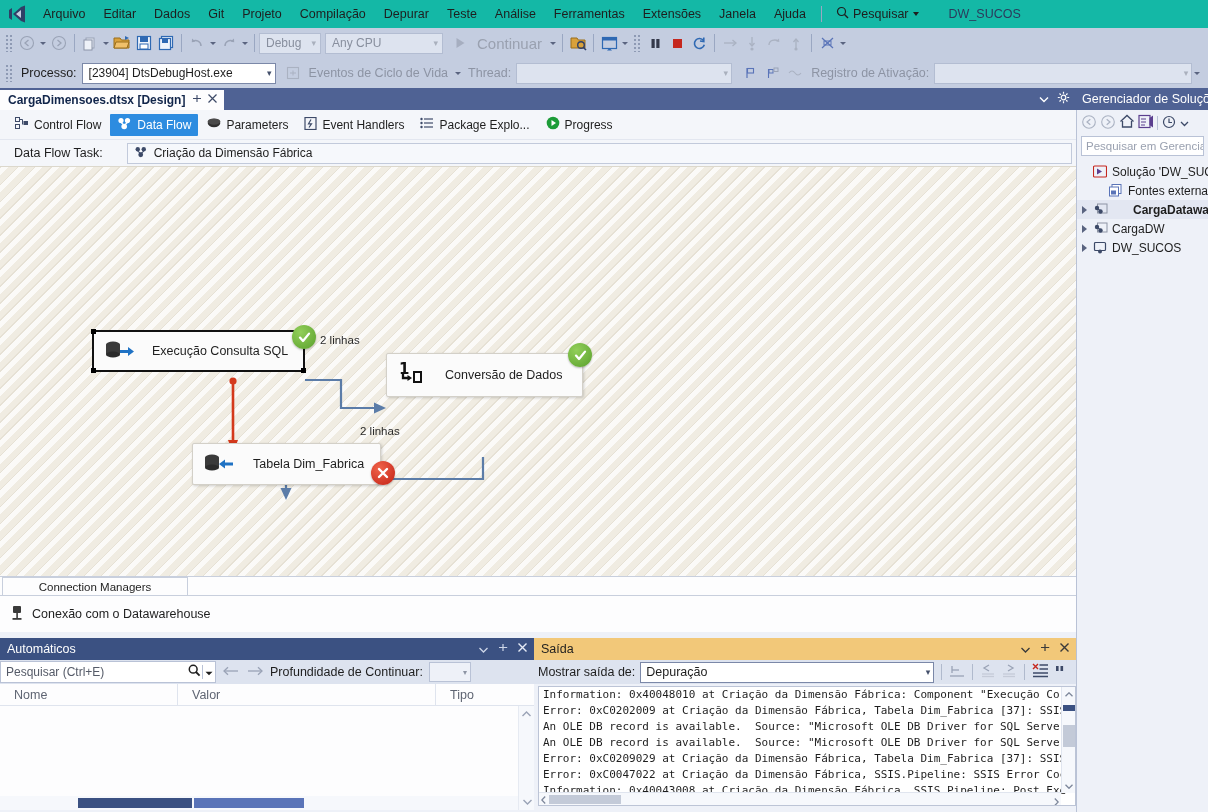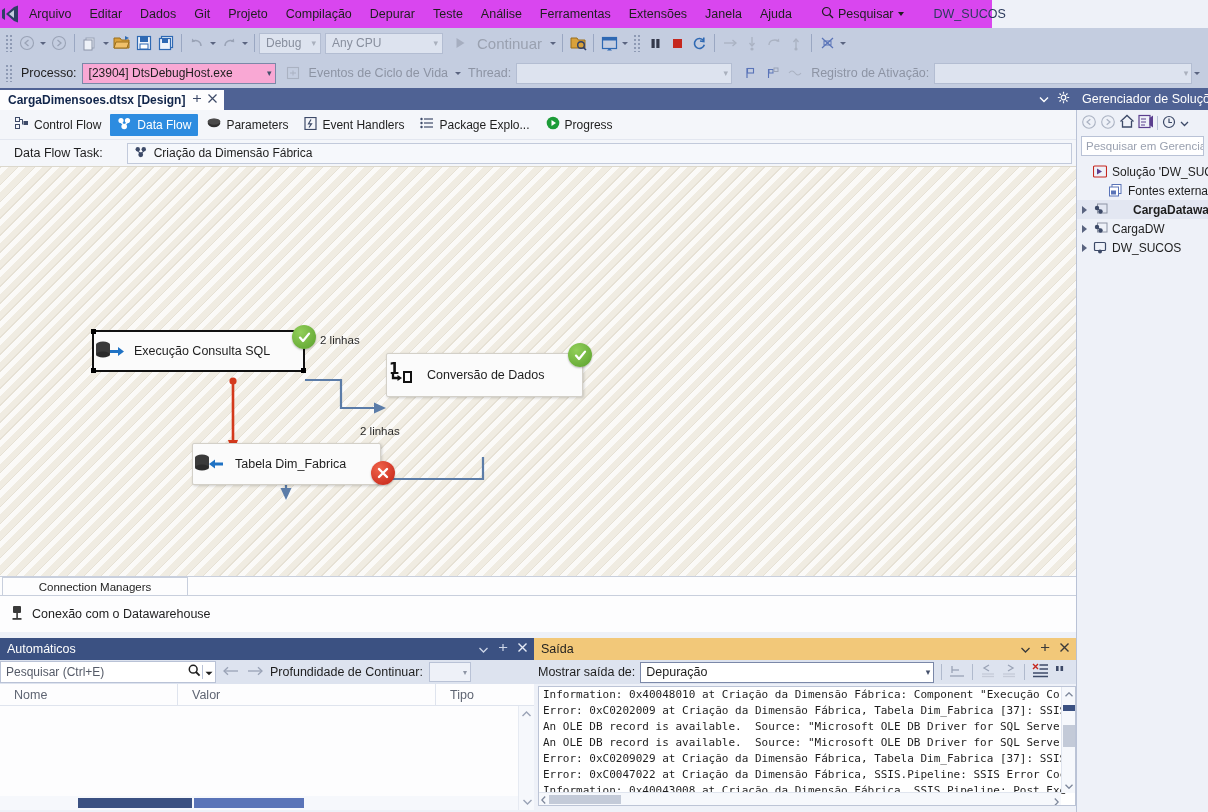--- a/index.html
+++ b/index.html
@@ -9,22 +9,22 @@
     overflow: hidden;
     font-family: "Liberation Sans", sans-serif;
     font-size: 12px;
     color: #1e1e1e;
     background: #eef1f8;
   }
   #app { position: relative; width: 1208px; height: 812px; }
 
   
   .menubar {
-    position: absolute; left: 0; top: 0; width: 992px; height: 28px;
-    background: #d946ef;
+    position: absolute; left: 0; top: 0; width: 1208px; height: 28px;
+    background: #14b8a6;
     display: flex; align-items: center;
   }
   .vs-logo { width: 34px; height: 28px; display: flex; align-items: center; justify-content: center; }
   .menu-item {
     padding: 4px 9px; font-size: 12.5px; color: #1e1e1e; white-space: nowrap;
     line-height: 16px;
   }
   .menu-sep { width: 1px; height: 16px; background: #9aa7c2; margin: 0 6px; }
   .search-wrap { display: flex; align-items: center; gap: 4px; padding: 0 8px; color: #1e1e1e; font-size: 12.5px; }
   .proj-name { color: #2b3a5c; font-size: 12.5px; padding-left: 22px; }
@@ -57,21 +57,21 @@
   .tb-text { font-size: 15px; color: #9aa1b0; padding: 0 6px; white-space: nowrap; }
 
   
   .toolbar2 {
     position: absolute; left: 0; top: 58px; width: 1208px; height: 30px;
     background: #c4cde0; display: flex; align-items: center; padding-left: 2px;
   }
   .lbl { font-size: 12.5px; color: #1e1e1e; padding: 0 5px; white-space: nowrap; }
   .lbl.dim { color: #8d94a4; }
   .inputbox {
-    height: 21px; background: #f9a8d4; border: 1px solid #7b88a8; font-size: 12px;
+    height: 21px; background: #ffffff; border: 1px solid #7b88a8; font-size: 12px;
     display: flex; align-items: center; padding: 0 3px 0 6px; color:#1e1e1e;
     justify-content: space-between;
   }
   .inputbox .ca { color:#44506b; font-size:9px; }
   .inputbox.empty { background:#dde3ef; border-color:#b3bdd2; }
 
   
   .tabstrip {
     position: absolute; left: 0; top: 88px; width: 1076px; height: 22px;
     background: #4f6294; display: flex; align-items: stretch;
@@ -137,22 +137,22 @@
     position: absolute; left: 0; top: 56px; width: 1076px; height: 410px;
     background-color: #f0ece2;
     background-image: repeating-linear-gradient(
        -45deg, rgba(255,255,255,0.75) 0 5px, rgba(222,216,202,0.55) 5px 6px, rgba(255,255,255,0.0) 6px 12px);
     border-top: 1px solid #dcd8cc;
     overflow: hidden;
   }
 
   .node {
     position: absolute; background: #fbfbfb; border: 1px solid #d3d0c8;
-    border-radius: 2px; display: flex; align-items: center; gap: 10px;
-    box-shadow: 1px 1px 3px rgba(0,0,0,0.18);
+    border-radius: 2px; display: flex; align-items: center; gap: 18px;
+    padding-left: 10px; box-shadow: 1px 1px 3px rgba(0,0,0,0.18);
     font-size: 12.5px; color: #1e1e1e;
   }
   .node.selected { border: 2px solid #111; box-shadow: none; }
   .node .nlbl { white-space: nowrap; }
   .handle { position: absolute; width: 5px; height: 5px; background: #000; }
 
   .badge {
     position: absolute; width: 24px; height: 24px; border-radius: 50%;
     display: flex; align-items: center; justify-content: center;
     color: #fff; font-weight: bold; font-size: 14px;

